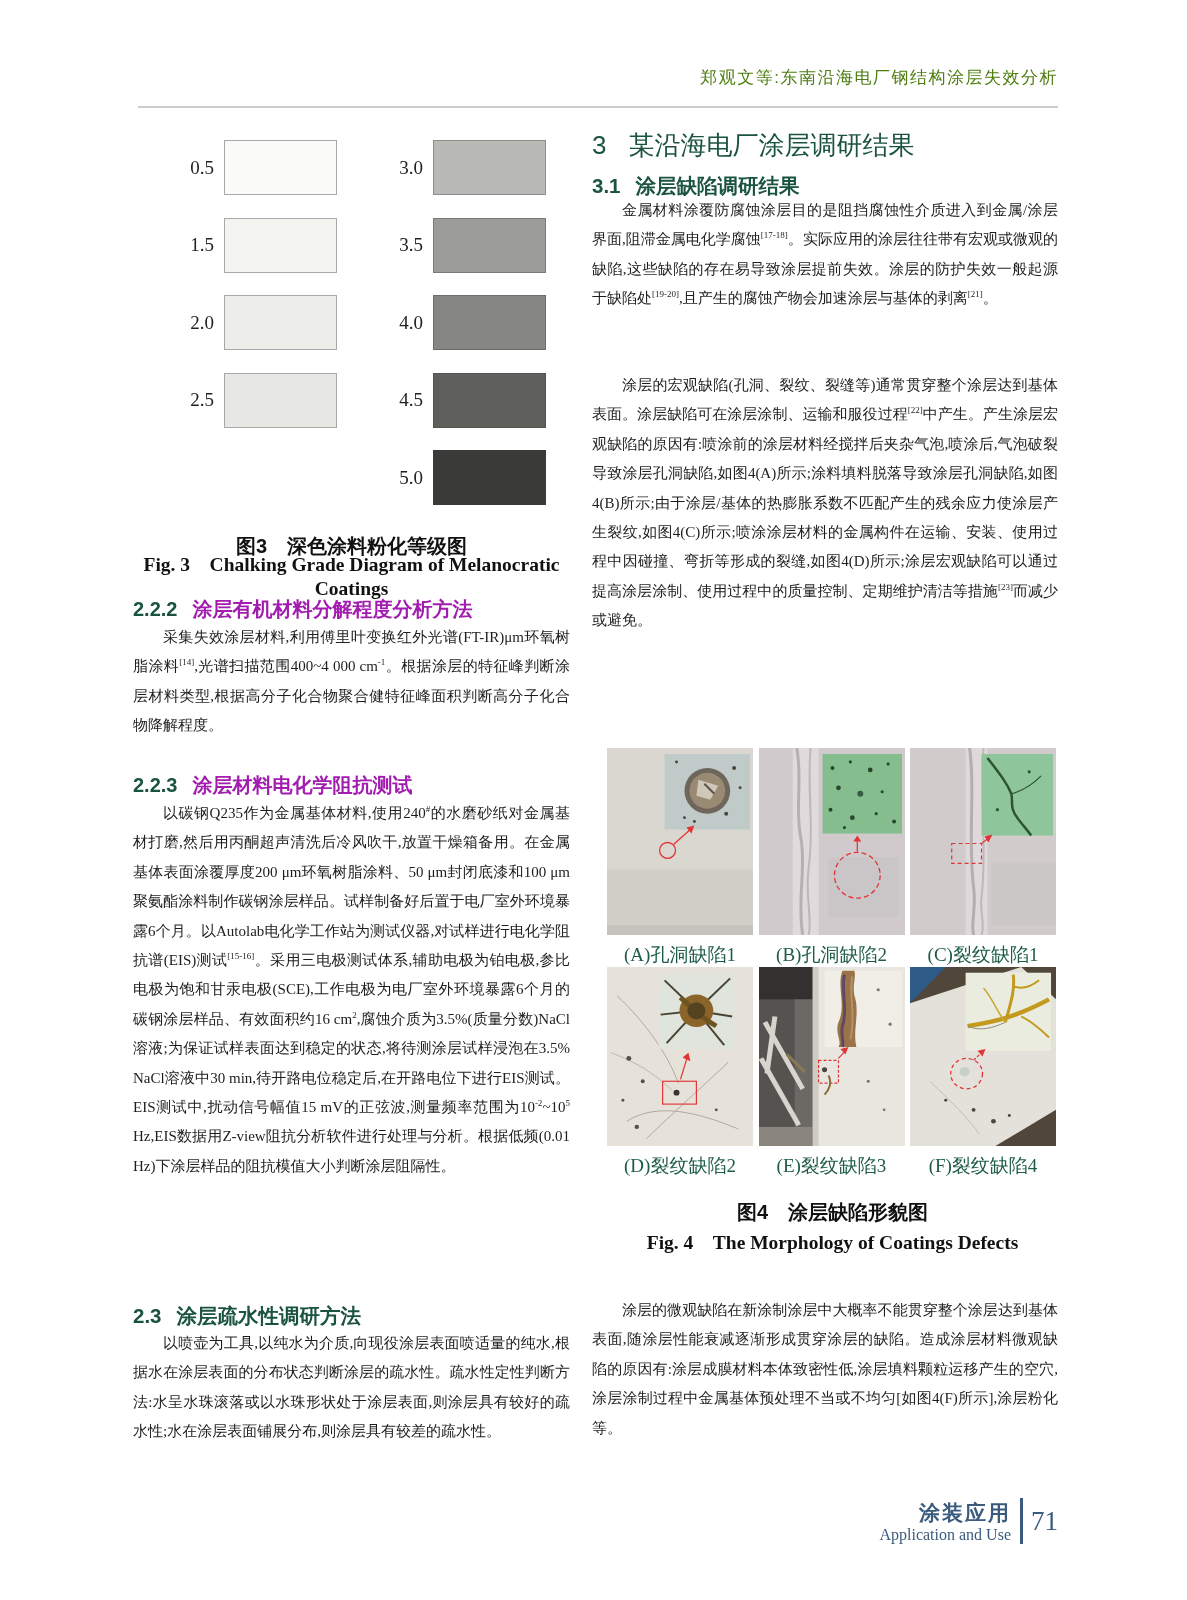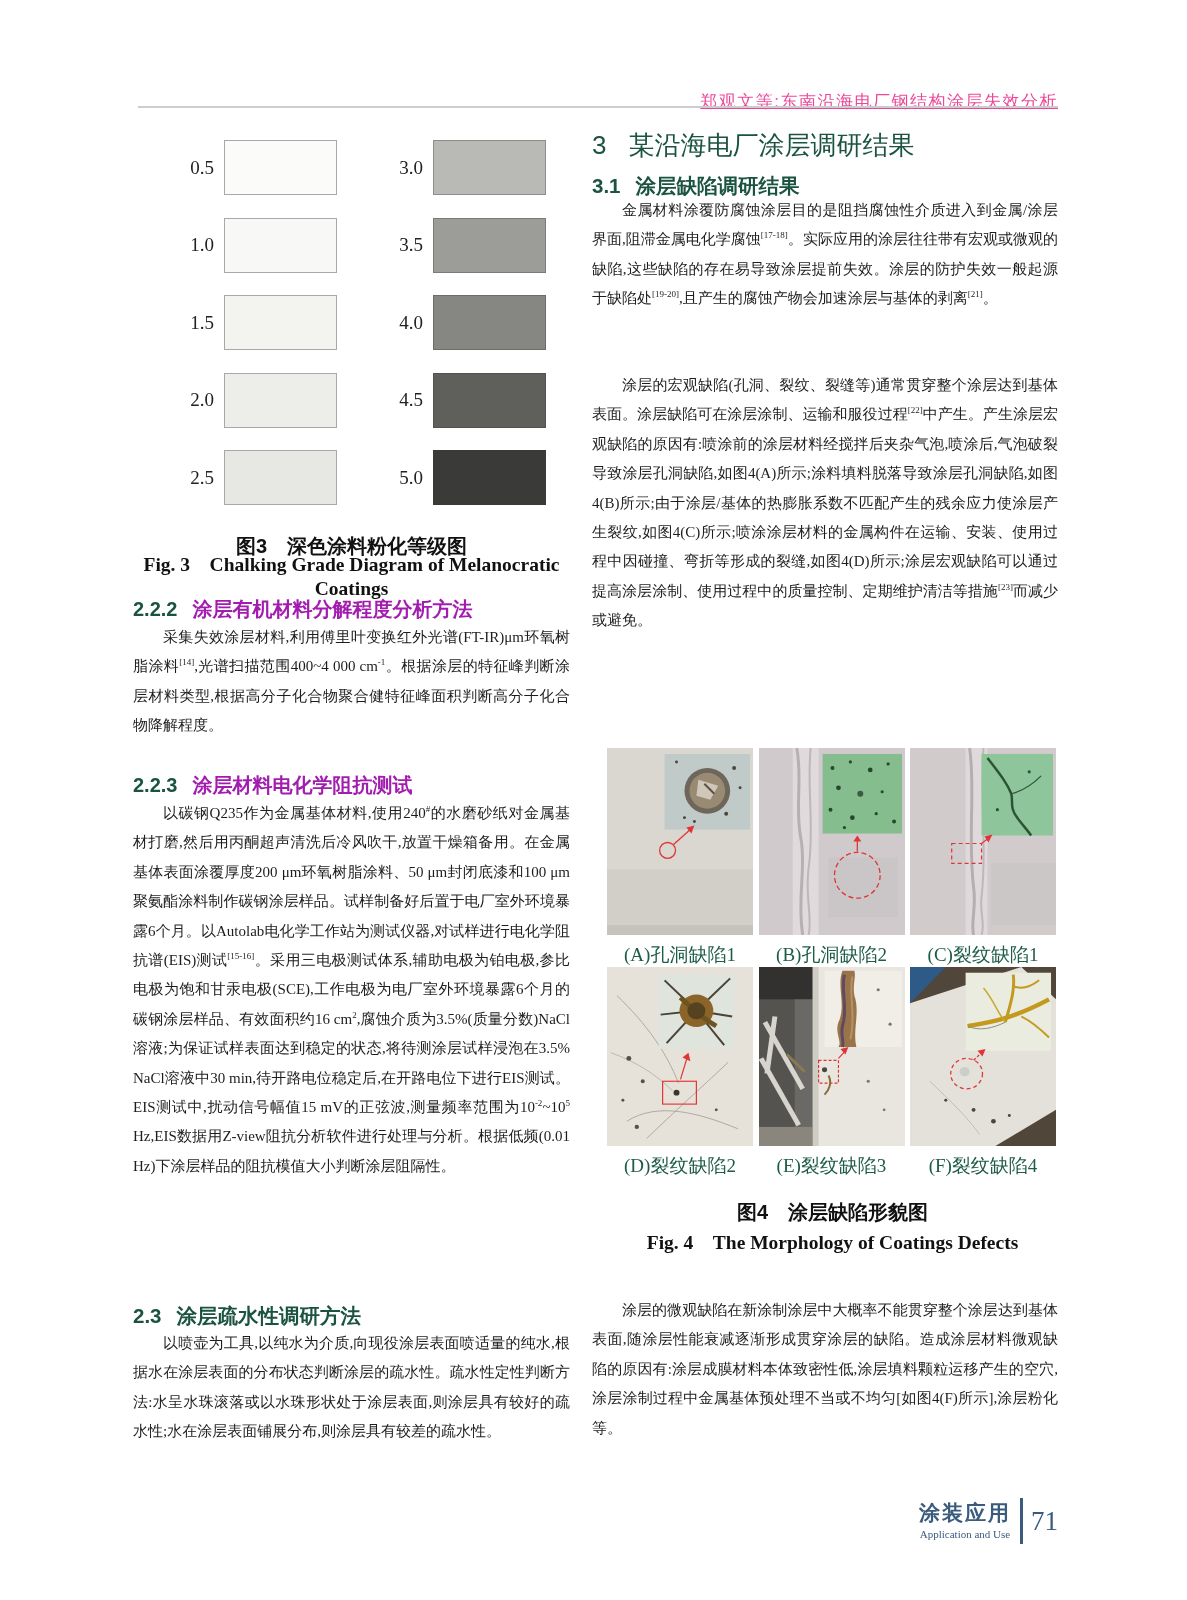--- a/index.html
+++ b/index.html
@@ -2,22 +2,22 @@
 <html><head>
 <meta charset="utf-8">
 <style>
   html,body{margin:0;padding:0;background:#9a9a9a;}
   .page{
     position:relative; width:1187px; height:1600px; background:#ffffff;
     margin:0 auto; overflow:hidden;
     font-family:"Liberation Serif","DejaVu Serif",serif; color:#1d1d1d;
     --green:#1b5341; --capgreen:#1e5c48; --fblue:#3b5b7e; --red:#e03535;
   }
-  .running-title{position:absolute; top:90px; right:129px; font-size:17px;
-    color:#ec4899; letter-spacing:1.5px; font-family:"Liberation Sans","DejaVu Sans",sans-serif;text-decoration:underline;}
+  .running-title{position:absolute; top:66px; right:129px; font-size:17px;
+    color:#4d7c0f; letter-spacing:1.5px; font-family:"Liberation Sans","DejaVu Sans",sans-serif;}
   .header-rule{position:absolute; top:106px; left:138px; width:920px; height:1.5px; background:#cdcdcd;}
 
   .col{position:absolute; top:120px;}
   .col-left{left:133px; width:437px;}
   .col-right{left:592px; width:466px;}
   .abs{position:absolute; left:0; width:100%;}
 
   
   .para{font-size:15px; line-height:29.4px; text-align:justify; text-indent:2em; margin:0;}
   .para sup{font-size:60%; line-height:0; vertical-align:super;}
@@ -56,44 +56,40 @@
   .photo svg{display:block;}
   .pcap{font-size:19px; color:var(--capgreen); text-align:center; line-height:24px; margin-top:8px;}
   .fig4 .figcap-cn{margin-top:21px;}
   .fig4 .figcap-en{margin-top:3px;}
 
   
   .footer{position:absolute; top:1498px; right:129px; display:flex; align-items:center;}
   .f-left{text-align:right; color:var(--fblue); margin-right:9px;}
   .f-cn{font-family:"Liberation Sans","DejaVu Sans",sans-serif; font-weight:bold;
     font-size:21px; letter-spacing:2px; line-height:24px;}
-  .f-en{font-size:11px; line-height:13px; margin-top:3px;text-align:center;}
+  .f-en{font-size:16px; line-height:13px; margin-top:3px;text-align:center;}
   .f-bar{width:3px; height:46px; background:var(--fblue); margin-right:8px;}
   .f-page{font-size:27px; color:var(--fblue);}
 </style>
 </head>
 <body>
 
 <div class="page" style="--green: #1b5341; --capgreen: #1e5c48; --fblue: #3b5b7e; --red: #e03535;">
 
   <div class="running-title">郑观文等:东南沿海电厂钢结构涂层失效分析</div>
   <div class="header-rule"></div>
 
   <section class="col col-left">
 
     <figure class="abs" style="top:15px; margin:0;">
       <div class="sw-grid" id="sw-grid">
           <div class="sw-group g1">
             <div class="sw-row">
               <span class="sw-label">0.5</span>
               <div class="sw-box" style="background: rgb(251, 251, 249); border: 1px solid rgb(168, 168, 168);"></div>
-            </div>
-            <div class="sw-row">
-              <span class="sw-label">1.0</span>
-              <div class="sw-box" style="background: rgb(248, 248, 246); border: 1px solid rgb(168, 168, 168);"></div>
             </div>
             <div class="sw-row">
               <span class="sw-label">1.5</span>
               <div class="sw-box" style="background: rgb(243, 243, 240); border: 1px solid rgb(168, 168, 168);"></div>
             </div>
             <div class="sw-row">
               <span class="sw-label">2.0</span>
               <div class="sw-box" style="background: rgb(237, 237, 234); border: 1px solid rgb(168, 168, 168);"></div>
             </div>
             <div class="sw-row">

